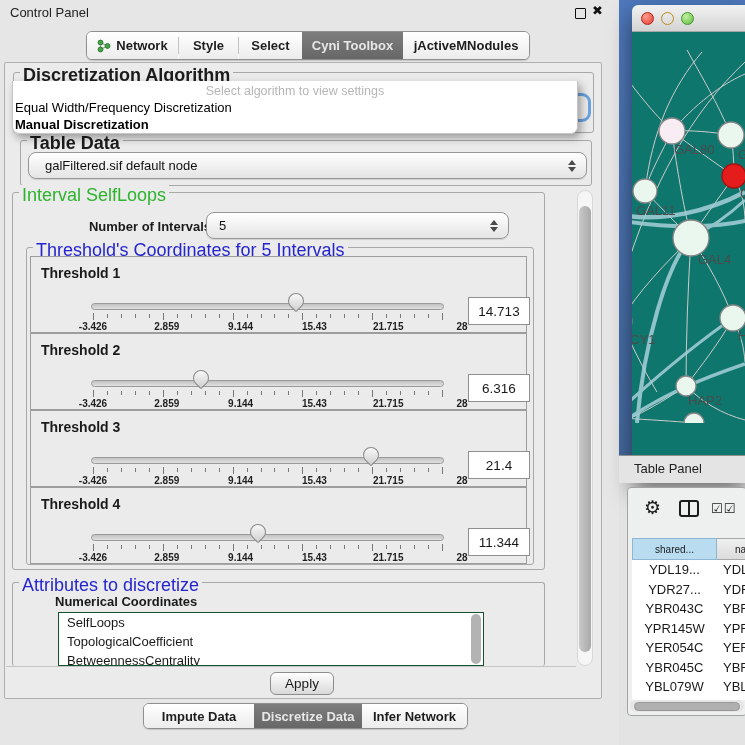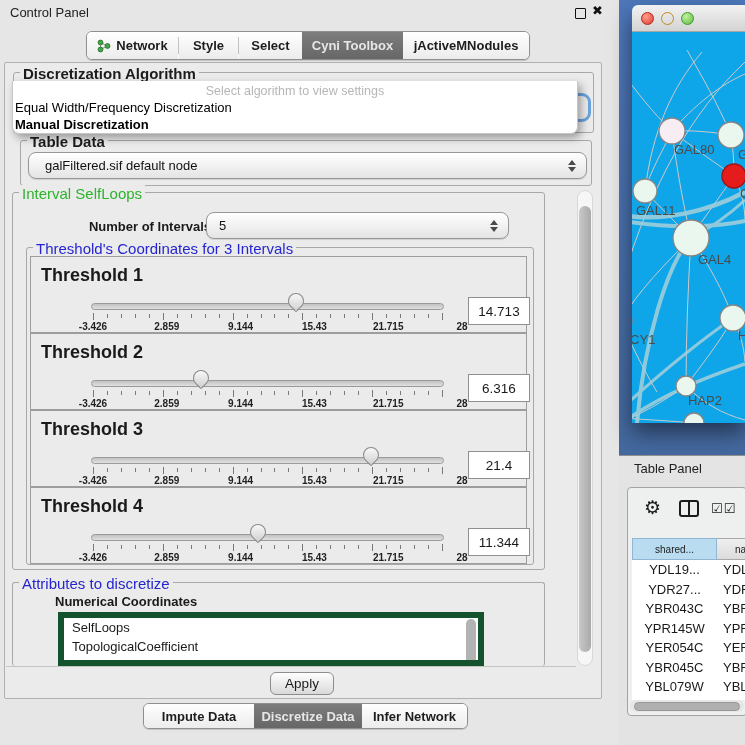--- a/index.html
+++ b/index.html
@@ -21,21 +21,21 @@
   .tab.sel{background:linear-gradient(#7d7d7d,#676767);color:#e7e7e7;}
   #top-tabs{left:86px;top:31px;width:442px;height:27px;}
   #bottom-tabs{left:143px;top:703px;width:323px;height:24px;}
   .vsep{width:1px;background:#c2c2c2;height:17px;align-self:center;}
 
   #content-panel{left:4px;top:62px;width:598px;height:637px;background:#ebebeb;
                  border:1px solid #b0b0b0;border-radius:2px;box-sizing:border-box;}
 
   .grp{border:1px solid #a8a8a8;border-radius:3px;box-sizing:border-box;}
   .grp-title{position:absolute;top:-8px;left:6px;background:#ebebeb;padding:0 3px;
-             font-size:15px;white-space:nowrap;}
+             font-size:18px;white-space:nowrap;}
   .t-dark{color:#1c1c1c;font-weight:bold;}
   .t-green{color:#2db32d;}
   .t-blue{color:#2525d0;}
 
   .combo{background:linear-gradient(#ffffff,#e4e4e4);border:1px solid #979797;border-radius:8px;
          box-sizing:border-box;display:flex;align-items:center;font-size:13px;color:#111;
          box-shadow:inset 0 1px 0 #fff,0 1px 1px rgba(0,0,0,.12);padding:0 26px 0 12px;}
   .stepper{position:absolute;right:9px;top:50%;transform:translateY(-50%);width:9px;height:12px;}
   .stepper:before,.stepper:after{content:"";position:absolute;left:0;border-left:4.5px solid transparent;
          border-right:4.5px solid transparent;}
@@ -48,58 +48,58 @@
               z-index:40;box-sizing:border-box;}
   #popup-header{text-align:center;color:#b6b6b6;font-size:12.5px;padding-top:3px;height:15px;}
   .popup-item{font-size:13px;padding-left:2px;height:17px;line-height:17px;color:#000;}
   .popup-item.sel{font-weight:bold;}
   #focus-ring{left:556px;top:93px;width:35px;height:29px;border:3px solid #6ba3dd;border-radius:9px;
               z-index:10;box-sizing:border-box;}
 
   
   .tpanel{position:absolute;left:30px;width:497px;height:77px;border:1px solid #9d9d9d;
           background:#ebebeb;box-sizing:border-box;}
-  .tlabel{position:absolute;left:10px;top:8px;font-size:18px;font-weight:bold;}
+  .tlabel{position:absolute;left:10px;top:8px;font-size:14px;font-weight:bold;}
   .track{position:absolute;left:60px;top:46px;width:353px;height:7px;background:linear-gradient(#c2c2c2,#e0e0e0);
          border:1px solid #9a9a9a;border-radius:4px;box-sizing:border-box;}
   .thumb{position:absolute;top:36px;width:14px;height:14px;border:1px solid #888;
          background:linear-gradient(135deg,#ffffff,#cfcfcf);border-radius:50% 50% 8% 50%;
          transform:rotate(45deg);z-index:3;}
   .ticks{position:absolute;left:62px;top:56px;width:349px;height:8px;}
   .ticks i{position:absolute;top:0;width:1px;background:#787878;}
   .ticks i.ma{height:7px;}
   .ticks i.mi{height:4px;top:1px;}
   .scale{position:absolute;left:62px;top:63px;width:349px;height:13px;padding-left:20px;}
   .scale b{position:absolute;transform:translateX(-50%);font-size:10px;font-weight:bold;color:#1f1f1f;
            white-space:nowrap;top:1px;}
   .valbox{position:absolute;left:437px;top:40px;width:62px;height:28px;background:#fff;
           border:1px solid #8f8f8f;box-sizing:border-box;display:flex;align-items:center;
           justify-content:center;font-size:13.5px;}
 
   
-  #attr-list{left:58px;top:612px;width:426px;height:54px;background:#fff;border:6px solid #14532d;
+  #attr-list{left:58px;top:612px;width:426px;height:54px;background:#fff;border:1px solid #14532d;
              box-sizing:border-box;overflow:hidden;}
   .li{font-size:13px;height:19px;line-height:19px;padding-left:8px;white-space:nowrap;}
   #attr-scroll{position:absolute;right:2px;top:1px;width:10px;height:50px;background:#b3b3b3;
                border-radius:5px;}
 
   
   #main-scroll-track{left:577px;top:190px;width:16px;height:476px;background:#f6f6f6;
                      border:1px solid #d8d8d8;border-radius:8px;box-sizing:border-box;}
   #main-scroll-thumb{left:579px;top:206px;width:12px;height:446px;background:linear-gradient(90deg,#c9c9c9,#a9a9a9);
                      border-radius:6px;}
   #viewport-edge{left:6px;top:666px;width:570px;height:1px;background:#c4c4c4;}
 
   .btn{background:linear-gradient(#ffffff,#d9d9d9);border:1px solid #8d8d8d;border-radius:6px;
        font-size:13.5px;display:flex;align-items:center;justify-content:center;box-sizing:border-box;}
   #apply-btn{left:270px;top:672px;width:64px;height:23px;}
 
   
   #blue-bg{left:619px;top:0;width:126px;height:456px;background:linear-gradient(180deg,#4e78bc 0%,#44699f 100%);}
-  #net-window{left:632px;top:5px;width:113px;height:418px;background:#0ea5e9;border-radius:6px 0 0 0;
+  #net-window{left:632px;top:5px;width:113px;height:478px;background:#0f766e;border-radius:6px 0 0 0;
               box-shadow:0 10px 22px rgba(0,0,0,.5);}
   #net-titlebar{left:0;top:0;width:113px;height:26px;background:linear-gradient(#f2f2f2,#d3d3d3);
                 border-bottom:1px solid #a6a6a6;border-radius:6px 0 0 0;}
   .light{position:absolute;top:6.5px;width:13px;height:13px;border-radius:50%;box-sizing:border-box;}
   #light-red{left:9px;background:radial-gradient(circle at 35% 30%,#ff9e8f,#e23b2e);border:1px solid #b0251c;}
   #light-yellow{left:29px;background:radial-gradient(circle at 35% 30%,#ffe09a,#efa427;);border:1px solid #bd8a1f;}
   #light-green{left:49px;background:radial-gradient(circle at 35% 30%,#c2f0a0,#5dbc40);border:1px solid #3f9a2c;}
   #netsvg{position:absolute;left:0;top:27px;}
   .nlabel{font-size:13px;fill:#4a4a4a;font-family:"Liberation Sans",sans-serif;}
 
@@ -184,21 +184,21 @@
   <div class="abs grp" style="left:12px;top:192px;width:533px;height:378px;">
     <span class="grp-title t-green">Interval SelfLoops</span>
 
     <div class="abs" style="left:58px;top:26px;width:140px;text-align:right;font-size:13px;font-weight:bold;">Number of Intervals</div>
     <div class="combo" style="position:absolute;left:193px;top:19px;width:303px;height:27px;">
       <span>5</span>
       <span class="stepper"></span>
     </div>
 
     <div class="abs grp" style="left:13px;top:54px;width:508px;height:318px;">
-      <span class="grp-title t-blue">Threshold's Coordinates for 3 Intervals</span>
+      <span class="grp-title t-blue">Threshold's Coordinates for 5 Intervals</span>
     </div>
   </div>
 
   <div class="tpanel" style="top:256px">
     <span class="tlabel">Threshold 1</span>
     <div class="track"></div>
     <div class="thumb" style="left: 256.751px;"></div>
     <div class="ticks">
         <i class="ma" style="left: 0%;"></i>
         <i class="mi" style="left: 4%;"></i>

